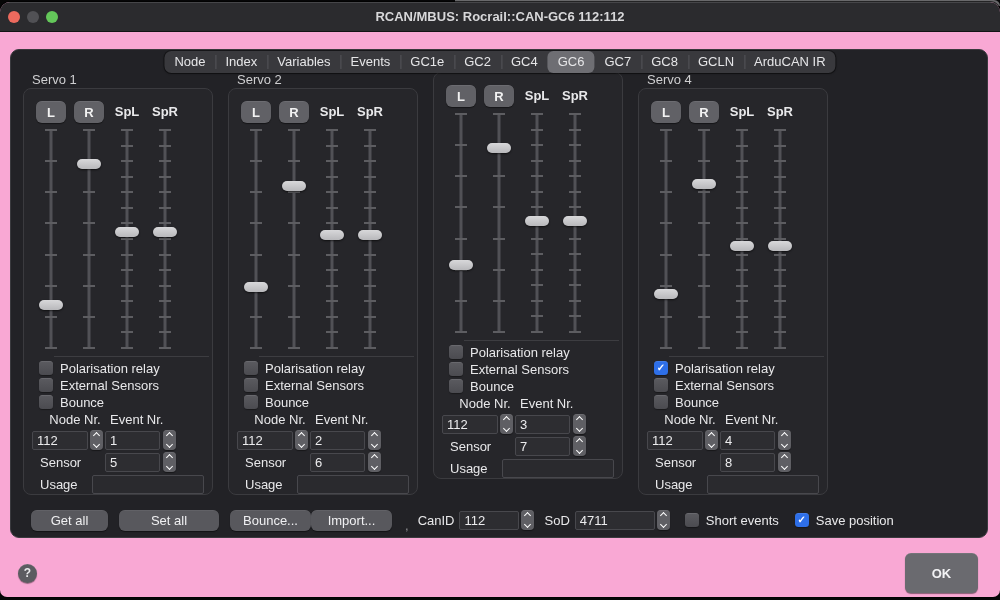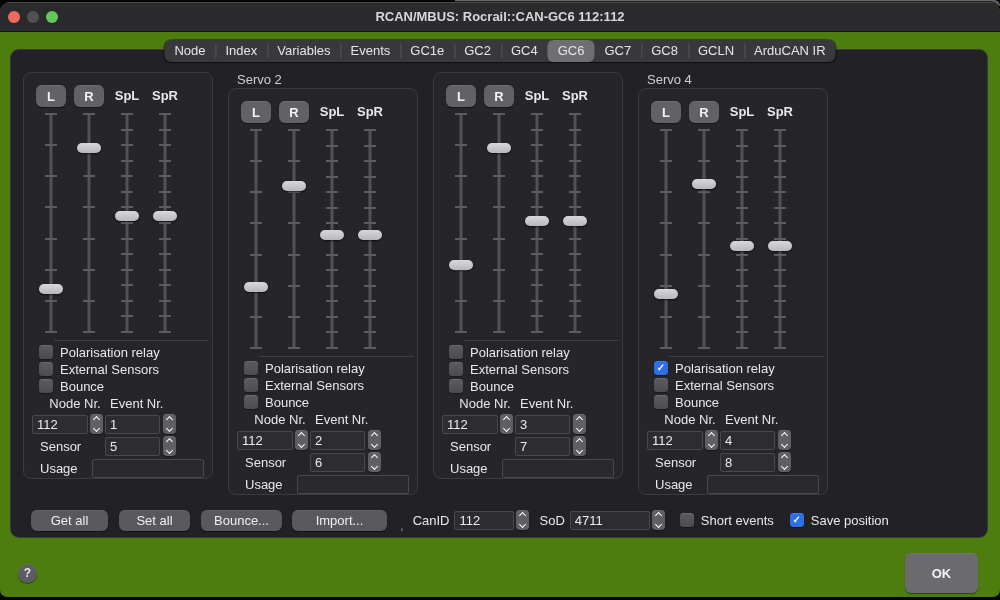--- a/index.html
+++ b/index.html
@@ -8,39 +8,39 @@
     background:#060607;
     font-family:"Liberation Sans", sans-serif;
     -webkit-font-smoothing:antialiased;
   }
   :root{ --accent:#2e6fe8; }
 
   .behind-strip{position:absolute;top:0;left:455px;width:545px;height:6px;background:#69696b;border-radius:0 6px 0 0;}
 
   .window{
     position:absolute;top:2px;left:0;width:1000px;height:595px;
-    background:#4d7c0f;border-radius:10px 10px 7px 7px;overflow:hidden;
+    background:#f9a8d4;border-radius:10px 10px 7px 7px;overflow:hidden;
     box-shadow:0 0 0 1px rgba(0,0,0,.65);
   }
   .titlebar{height:29px;background:#2b2b2e;border-bottom:1px solid #131315;position:relative;
     box-shadow:inset 0 1px 0 rgba(255,255,255,.13);}
   .title{text-align:center;line-height:29px;font-size:13px;font-weight:700;color:#d8d8da;}
   .lights{position:absolute;left:8px;top:9px;display:flex;gap:7px;}
   .light{width:12px;height:12px;border-radius:50%;border:none;padding:0;}
 
   .content{position:relative;height:566px;}
 
   .main-panel{
     position:absolute;left:10px;top:17px;width:978px;height:489px;
     background:#222226;border:1px solid #3a3a3e;border-radius:9px;box-sizing:border-box;
   }
 
   
   .tabbar{
-    position:absolute;top:8px;left:50%;transform:translateX(-50%);
+    position:absolute;top:19px;left:50%;transform:translateX(-50%);
     display:flex;height:22px;background:#39393d;border-radius:7px;
     box-shadow:0 0 0 1px rgba(0,0,0,.35), 0 1px 2px rgba(0,0,0,.3);z-index:5;white-space:nowrap;
   }
   .seg{padding:0 10px;line-height:22px;font-size:13px;color:#e6e6e8;position:relative;cursor:default;}
   .seg+.seg::before{content:"";position:absolute;left:0;top:4px;bottom:4px;width:1px;background:#56565a;}
   .seg.selected{background:#6e6e73;border-radius:6px;}
   .seg.selected::before, .seg.selected+.seg::before{display:none;}
 
   
   .servo-row{position:absolute;left:12px;top:22px;display:flex;gap:15px;}
@@ -107,22 +107,22 @@
   .chev.up{transform:rotate(-45deg);margin-top:2px;}
   .chev.down{transform:rotate(135deg);margin-bottom:2px;}
 
   
   .toolbar{position:absolute;left:20px;right:14px;top:459px;height:22px;display:flex;align-items:center;}
   .tb-btn{
     height:21px;border-radius:6px;background:#58585d;border:none;color:#f0f0f2;
     font-size:13px;font-family:inherit;padding:0;
     box-shadow:0 1px 1px rgba(0,0,0,.45), inset 0 .5px 0 rgba(255,255,255,.12);
   }
-  .tb-btn.b1{width:77px;} .tb-btn.b2{width:71px;margin-left:11px;}
-  .tb-btn.b3{width:81px;margin-left:11px;} .tb-btn.b4{width:95px;margin-left:10px;}
+  .tb-btn.b1{width:77px;} .tb-btn.b2{width:100px;margin-left:11px;}
+  .tb-btn.b3{width:81px;margin-left:11px;} .tb-btn.b4{width:81px;margin-left:0;}
   .sep-mark{margin-left:13px;color:#8f8f92;font-size:13px;line-height:10px;align-self:flex-end;}
   .tb-lbl{font-size:13px;color:#e8e8ea;}
   .tb-lbl.canid{margin-left:9px;}
   .tb-lbl.sod{margin-left:10px;}
   .fld.canid{width:60px;margin-left:5px;}
   .fld.sod{width:80px;margin-left:5px;}
   .cb-group.short{margin-left:15px;}
   .cb-group.save{margin-left:16px;}
 
   
@@ -155,20 +155,21 @@
     </div>
     <div class="title">RCAN/MBUS: Rocrail::CAN-GC6 112:112</div>
   </div>
 
   <div class="content">
 
     <div class="main-panel">
 
       <div class="servo-row" id="servo-row">
   <div class="servo">
+    <div class="servo-title">Servo 1</div>
     <div class="servo-box">
 
       <div class="sliders-row">
         <div class="scol">
           <button class="lr-btn">L</button>
           <div class="vslider coarse">
             <div class="track"></div>
             <div class="ticks"></div>
             <div class="handle" style="top: 80%;"></div>
           </div>

